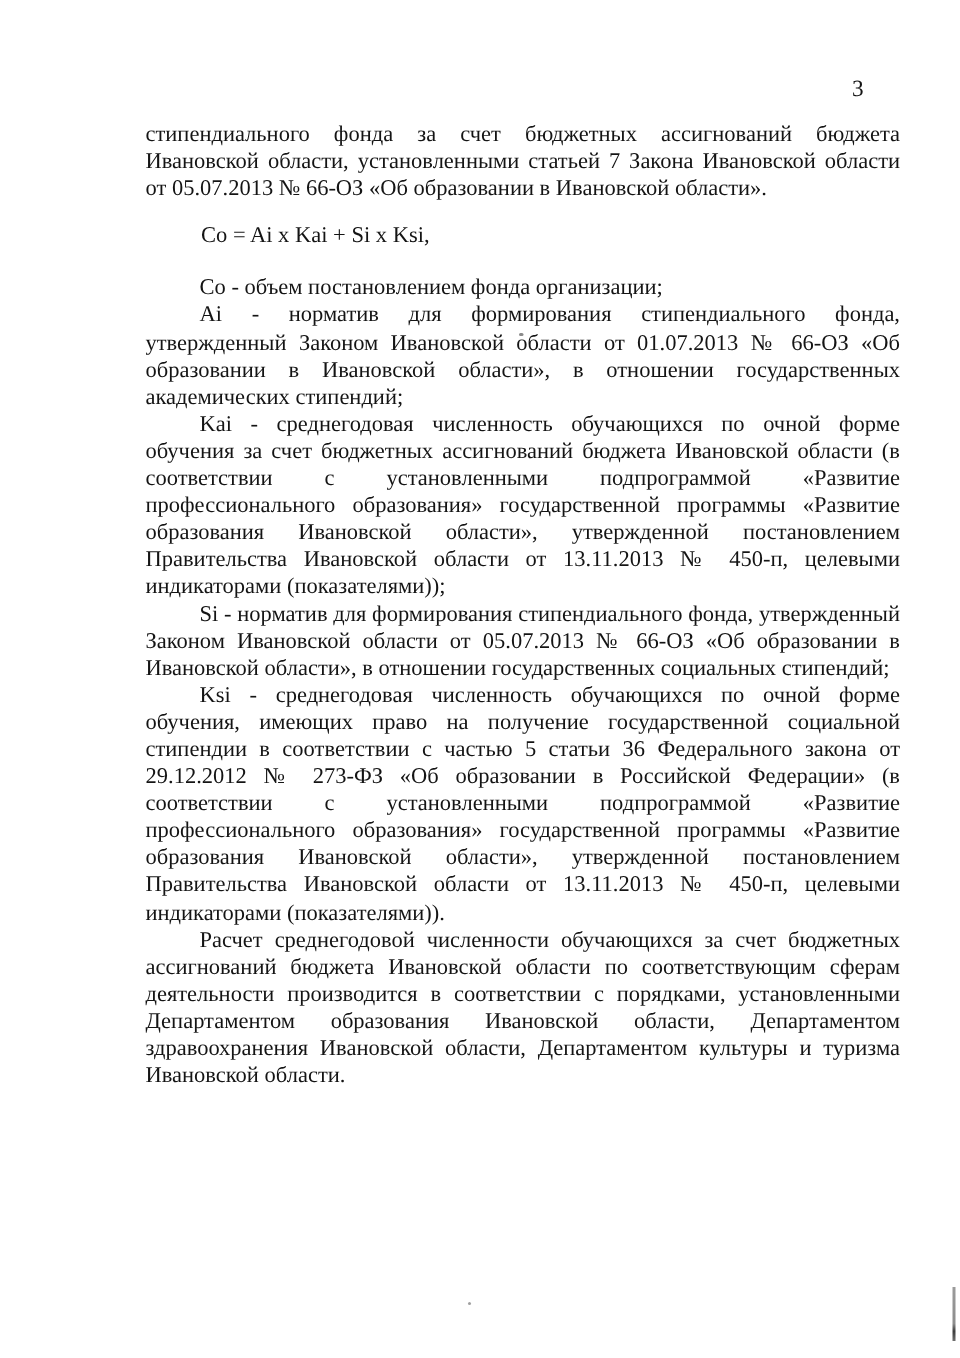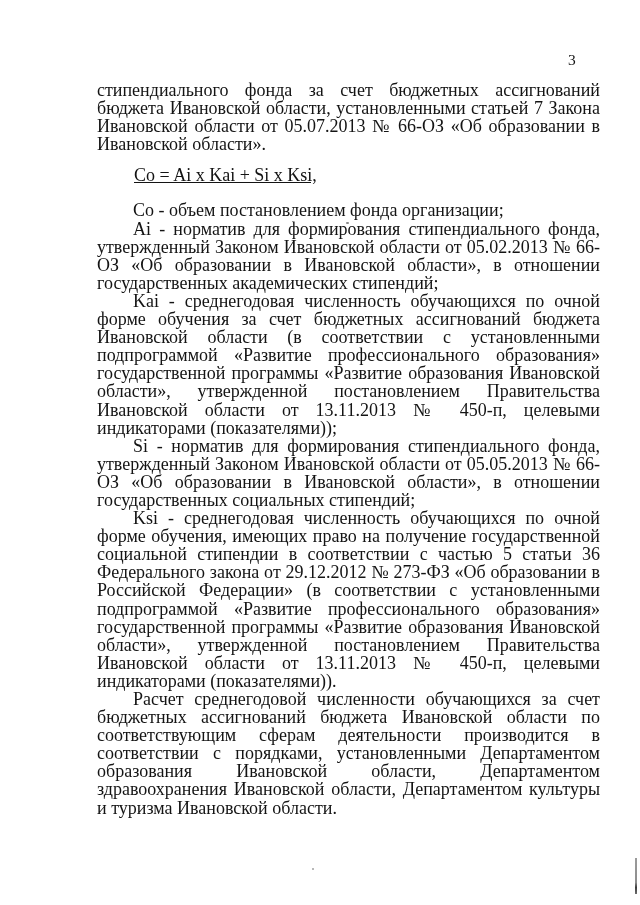--- a/index.html
+++ b/index.html
@@ -22,37 +22,36 @@
     left: 568px;
     font-size: 15.5px;
     line-height: 18px;
     color: #141414;
   }
   .body-text {
     position: absolute;
     top: 81px;
     left: 97px;
     width: 503px;
-    font-size: 18px;
+    font-size: 15px;
     line-height: 18.1px;
     text-align: justify;
   }
   .body-text p {
     margin: 0;
     padding: 0;
   }
   .body-text p.indent {
     text-indent: 36px;
   }
   .formula-line {
     text-align: left;
     text-indent: 37px;
     margin-top: 13px !important;
     margin-bottom: 17px !important;
-    text-decoration: underline;
   }
   
   .speck-1 {
     position: absolute;
     left: 346px;
     top: 222px;
     width: 3px;
     height: 2px;
     background: #8a8a8a;
     border-radius: 1px;
@@ -85,25 +84,25 @@
   <div class="body-text">
 
     <p>стипендиального фонда за счет бюджетных ассигнований бюджета Ивановской области, установленными статьей 7 Закона Ивановской области от 05.07.2013 № 66-ОЗ «Об образовании в Ивановской области».</p>
 
 
     <p class="formula-line">Co = Ai x Kai + Si x Ksi,</p>
 
 
     <p class="indent">Co - объем постановлением фонда организации;</p>
 
-    <p class="indent">Ai - норматив для формирования стипендиального фонда, утвержденный Законом Ивановской области от 05.02.2013 № 66-ОЗ «Об образовании в Ивановской области», в отношении государственных академических стипендий;</p>
+    <p class="indent">Ai - норматив для формирования стипендиального фонда, утвержденный Законом Ивановской области от 01.07.2013 № 66-ОЗ «Об образовании в Ивановской области», в отношении государственных академических стипендий;</p>
 
     <p class="indent">Kai - среднегодовая численность обучающихся по очной форме обучения за счет бюджетных ассигнований бюджета Ивановской области (в соответствии с установленными подпрограммой «Развитие профессионального образования» государственной программы «Развитие образования Ивановской области», утвержденной постановлением Правительства Ивановской области от 13.11.2013 № 450-п, целевыми индикаторами (показателями));</p>
 
-    <p class="indent">Si - норматив для формирования стипендиального фонда, утвержденный Законом Ивановской области от 05.05.2013 № 66-ОЗ «Об образовании в Ивановской области», в отношении государственных социальных стипендий;</p>
+    <p class="indent">Si - норматив для формирования стипендиального фонда, утвержденный Законом Ивановской области от 05.07.2013 № 66-ОЗ «Об образовании в Ивановской области», в отношении государственных социальных стипендий;</p>
 
     <p class="indent">Ksi - среднегодовая численность обучающихся по очной форме обучения, имеющих право на получение государственной социальной стипендии в соответствии с частью 5 статьи 36 Федерального закона от 29.12.2012 № 273-ФЗ «Об образовании в Российской Федерации» (в соответствии с установленными подпрограммой «Развитие профессионального образования» государственной программы «Развитие образования Ивановской области», утвержденной постановлением Правительства Ивановской области от 13.11.2013 № 450-п, целевыми индикаторами (показателями)).</p>
 
     <p class="indent">Расчет среднегодовой численности обучающихся за счет бюджетных ассигнований бюджета Ивановской области по соответствующим сферам деятельности производится в соответствии с порядками, установленными Департаментом образования Ивановской области, Департаментом здравоохранения Ивановской области, Департаментом культуры и туризма Ивановской области.</p>
 
   </div>
 
   <div class="speck-1"></div>
   <div class="speck-2"></div>
   <div class="edge-line"></div>

